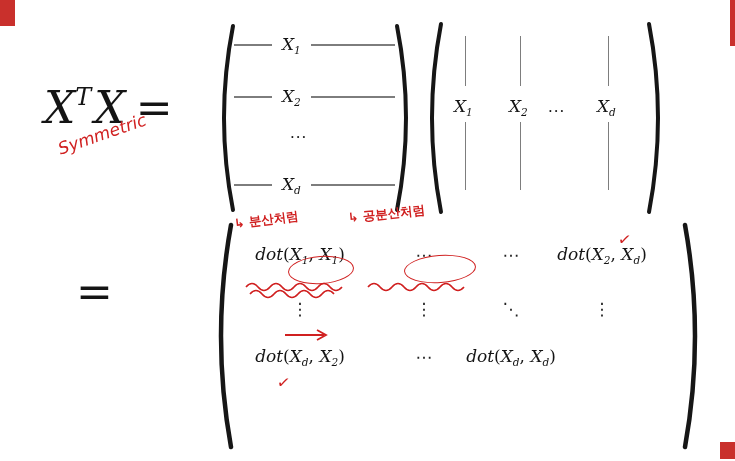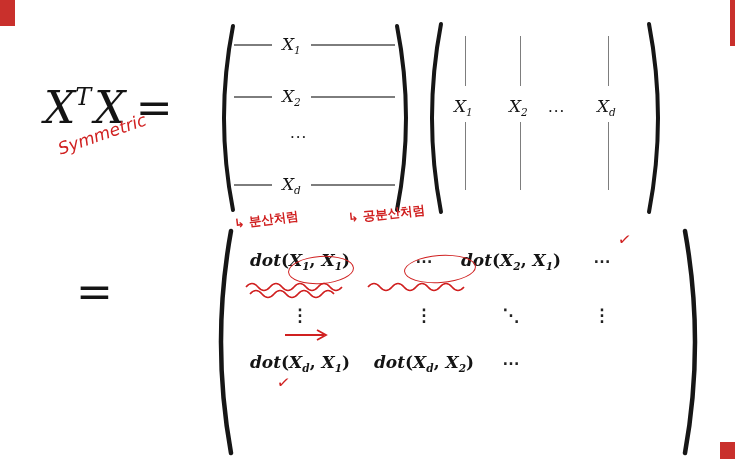--- a/index.html
+++ b/index.html
@@ -31,21 +31,21 @@
   .hl-r { width:84px; margin-left:10px; }
   .rrow.dotsrow { padding-left:56px; font-size:15px; letter-spacing:1px; }
 
   
   #colm { left:420px; top:20px; width:252px; height:196px; }
   .vbar { position:absolute; width:1.4px; background:#7d7d7d; }
   .clabel { position:absolute; top:76px; font-size:17px; }
   .clabel.dotsc { font-size:15px; letter-spacing:1px; }
 
   
-  #dotm { left:208px; top:226px; width:500px; height:232px;font-weight:bold; }
+  #dotm { left:208px; top:220px; width:500px; height:232px; }
   .dm-grid {
     position:absolute; left:30px; top:8px; display:grid;
     grid-template-columns:124px 124px 50px 132px;
     grid-template-rows:54px 54px 42px 58px;
     align-items:center; justify-items:center; font-size:17px;
   }
   .dm-cell { white-space:nowrap; }
   .dm-cell.dots { font-size:17px; color:#222; }
 
   
@@ -133,29 +133,29 @@
   <div class="matrix-box" id="dotm">
     <svg class="paren" style="left:0" width="28" height="232">
         <path d="M23,5 Q3,116 23,227" stroke-width="4.5"></path>
       </svg>
     <svg class="paren" style="left:472px" width="28" height="232">
         <path d="M5,5 Q25,116 5,227" stroke-width="4.5"></path>
       </svg>
     <div class="dm-grid">
         <div class="dm-cell"><span class="mi">dot</span>(<span class="mi">X</span><sub>1</sub>, <span class="mi">X</span><sub>1</sub>)</div>
         <div class="dm-cell dots">⋯</div>
-        <div class="dm-cell"><span class="mi">dot</span>(<span class="mi">X</span><sub>2</sub>, <span class="mi">X</span><sub>1</sub>)</div>
         <div class="dm-cell dots">⋯</div>
+        <div class="dm-cell"><span class="mi">dot</span>(<span class="mi">X</span><sub>2</sub>, <span class="mi">X</span><sub>d</sub>)</div>
         <div class="dm-cell dots">⋮</div>
         <div class="dm-cell dots">⋮</div>
         <div class="dm-cell dots">⋱</div>
         <div class="dm-cell dots">⋮</div>
-        <div class="dm-cell"><span class="mi">dot</span>(<span class="mi">X</span><sub>d</sub>, <span class="mi">X</span><sub>1</sub>)</div>
         <div class="dm-cell"><span class="mi">dot</span>(<span class="mi">X</span><sub>d</sub>, <span class="mi">X</span><sub>2</sub>)</div>
         <div class="dm-cell dots">⋯</div>
+        <div class="dm-cell"><span class="mi">dot</span>(<span class="mi">X</span><sub>d</sub>, <span class="mi">X</span><sub>d</sub>)</div>
       </div>
   </div>
 
   <div class="red-note" style="left:234px;top:212px;transform:rotate(-7deg)">↳ 분산처럼</div>
   <div class="red-note" style="left:348px;top:206px;transform:rotate(-6deg)">↳ 공분산처럼</div>
 
   <svg class="red-svg" style="left:244px;top:282px" width="112" height="18">
     <path d="M2,5 q6,-7 12,0 t12,0 t12,0 t12,0 t12,0 t12,0 t12,0 t12,0" stroke-width="1.6"></path>
     <path d="M6,12 q6,-7 12,0 t12,0 t12,0 t12,0 t12,0 t12,0 t12,0" stroke-width="1.6"></path>
   </svg>

